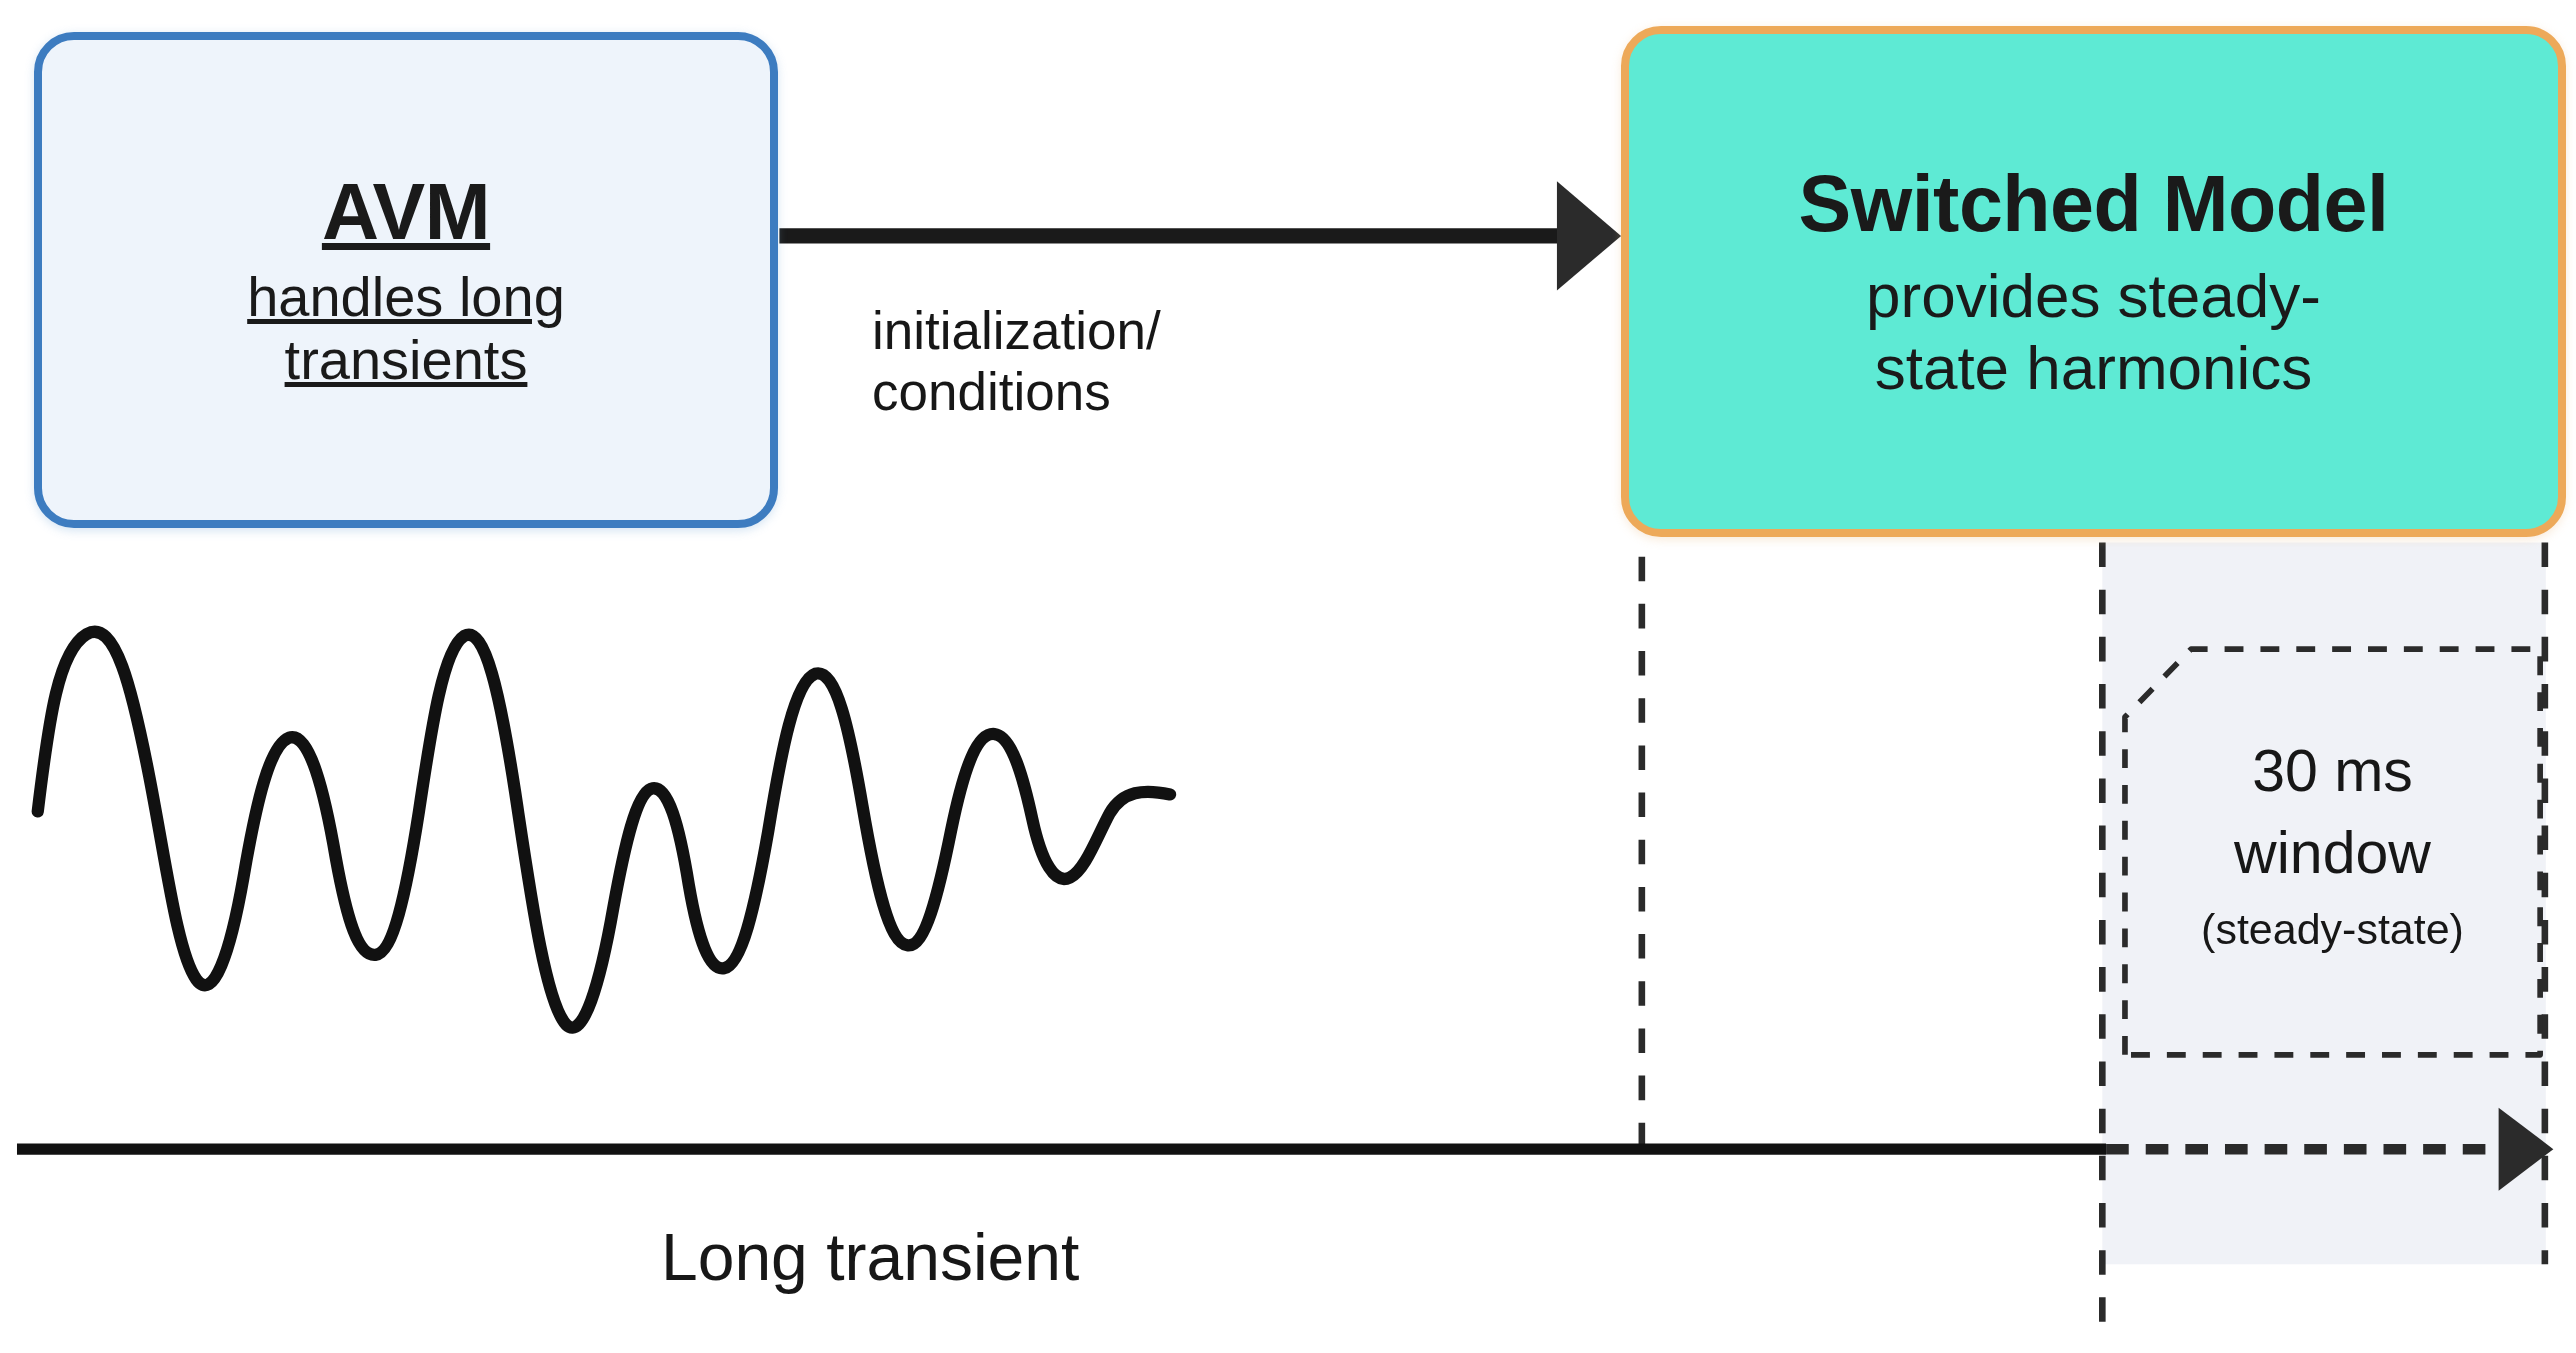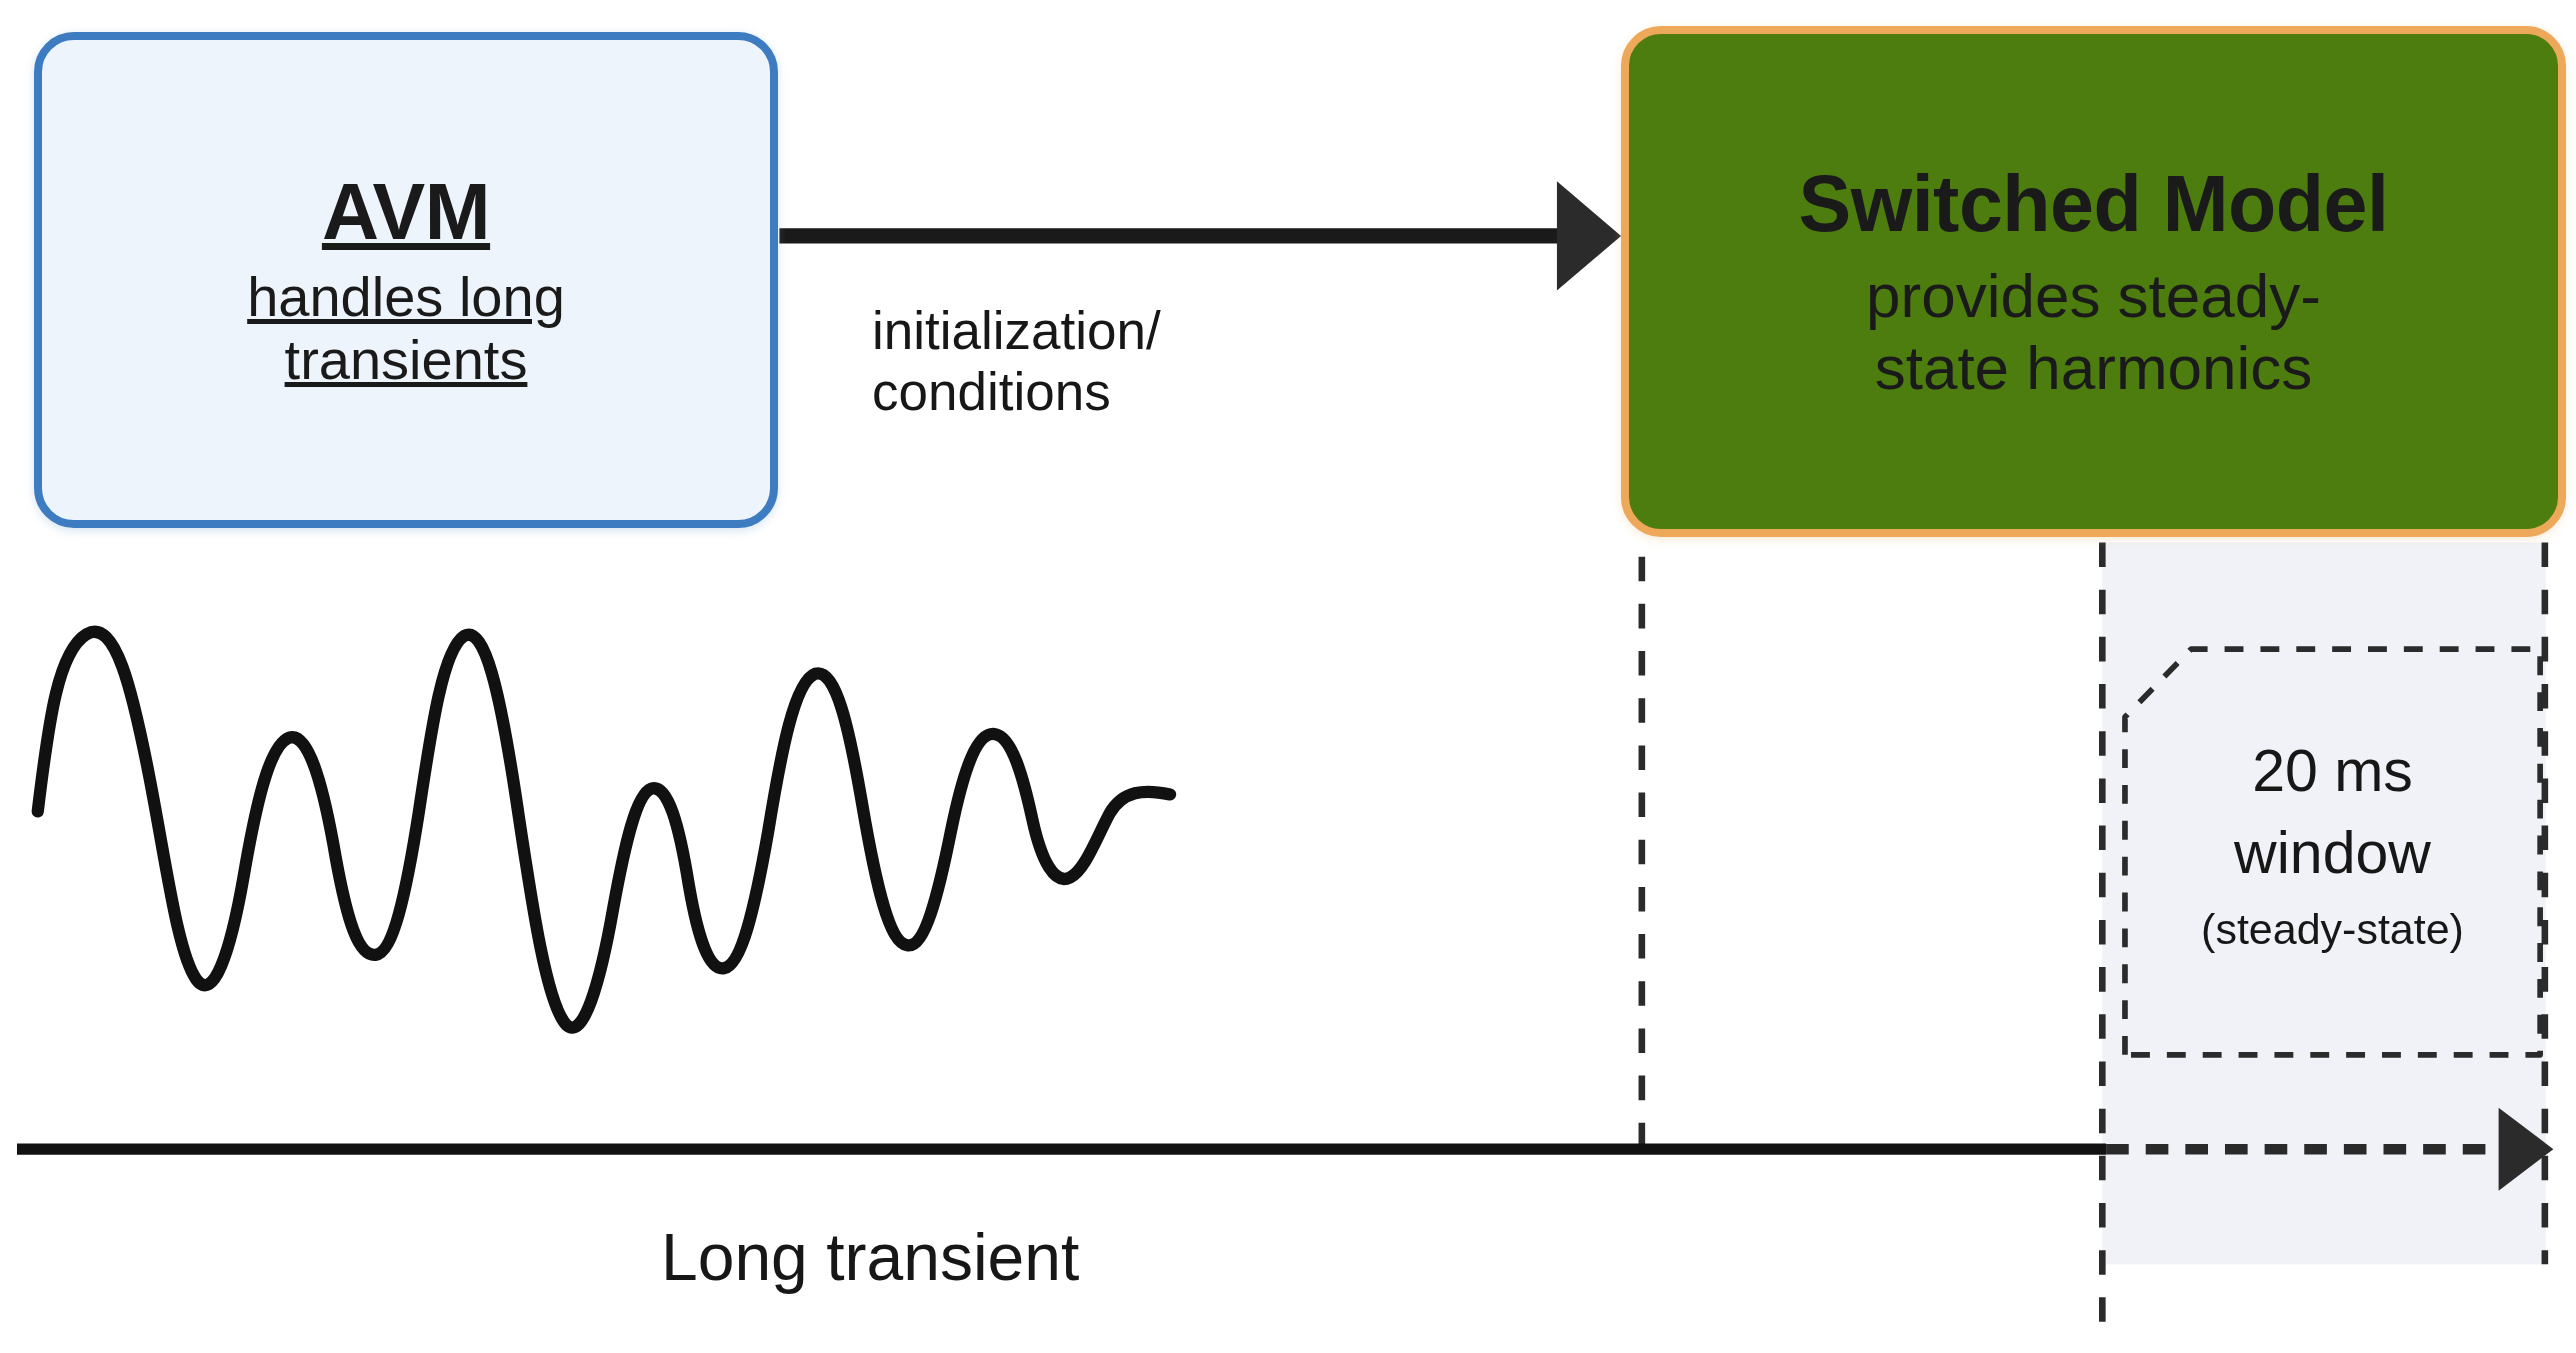--- a/index.html
+++ b/index.html
@@ -58,21 +58,21 @@
     text-decoration: underline;
   }
   #avm-box .node-title { font-size: 79px; margin-bottom: 9.4px; }
   #avm-box .node-sub   { font-size: 56px; }
 
   #switched-box {
     left: 1621px;
     top: 26.4px;
     width: 945px;
     height: 511px;
-    background: #4d7c0f;
+    background: #5eead4;
     border: 8.5px solid #eda959;
     border-radius: 40px;
     box-shadow: 0 2.8px 9.4px rgba(235,190,135,0.30);
   }
   #switched-box .node-title { font-size: 79px; margin-bottom: 11.3px; }
   #switched-box .node-sub   { font-size: 62px; line-height: 1.16; }
 
   
   .free-label {
     position: absolute;
@@ -188,19 +188,19 @@
     <div class="node-sub" style="white-space:pre-line;">provides steady-
 state harmonics</div>
   </div>
 
   <div class="free-label" id="edge-label">initialization/
 conditions</div>
 
   <div class="free-label" id="timeline-label">Long transient</div>
 
   <div id="window-annot">
-    <div class="w-l1">20 ms</div>
+    <div class="w-l1">30 ms</div>
     <div class="w-l2">window</div>
     <div class="w-l3">(steady-state)</div>
   </div>
 
 </div>
 
 
 </body></html>

